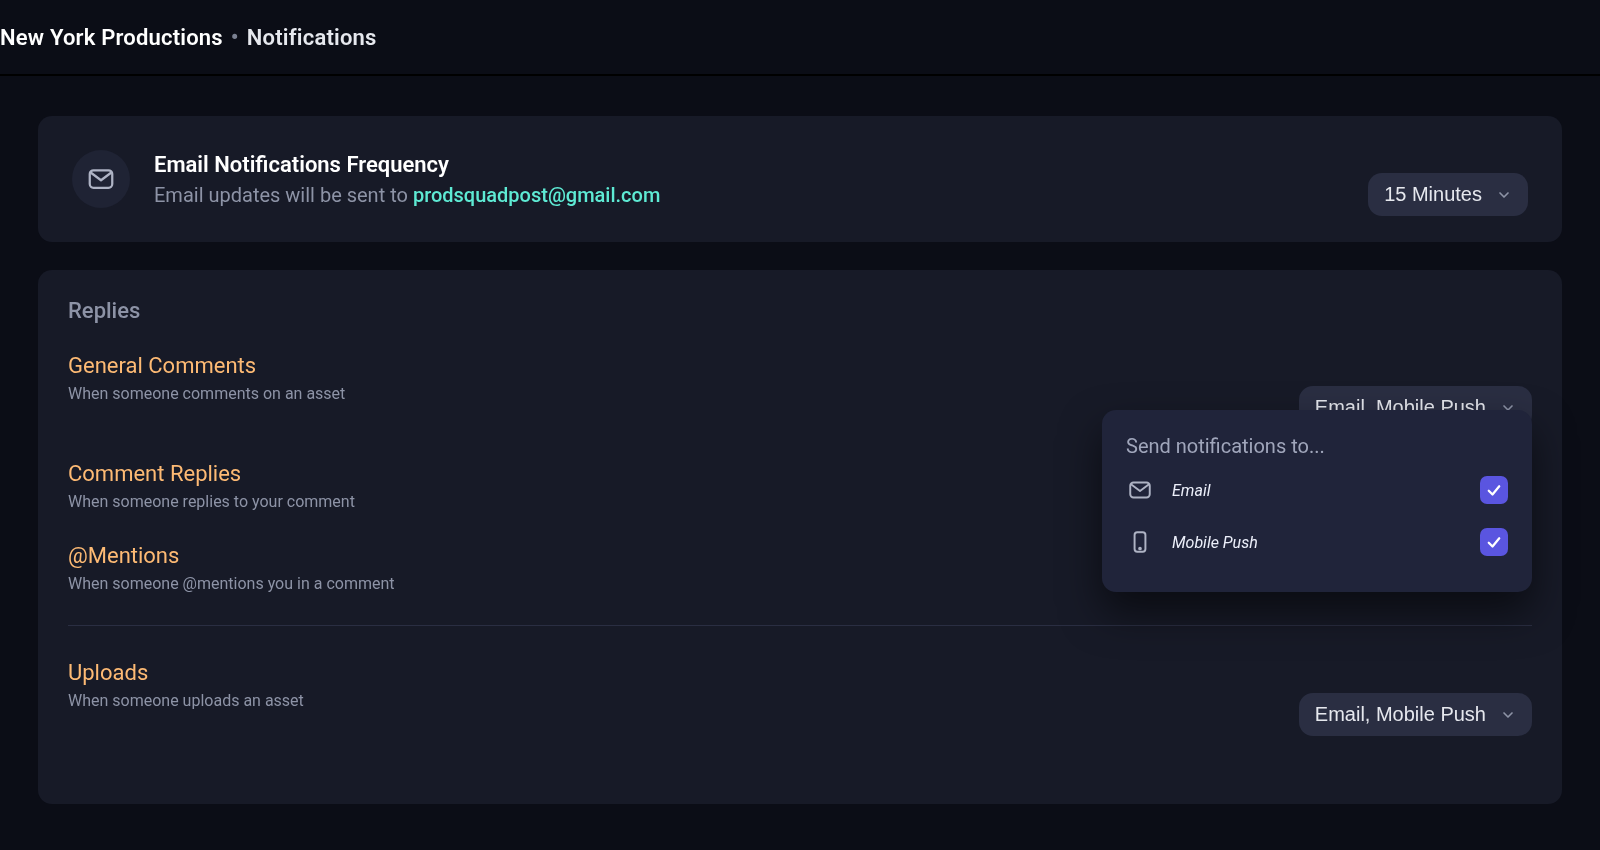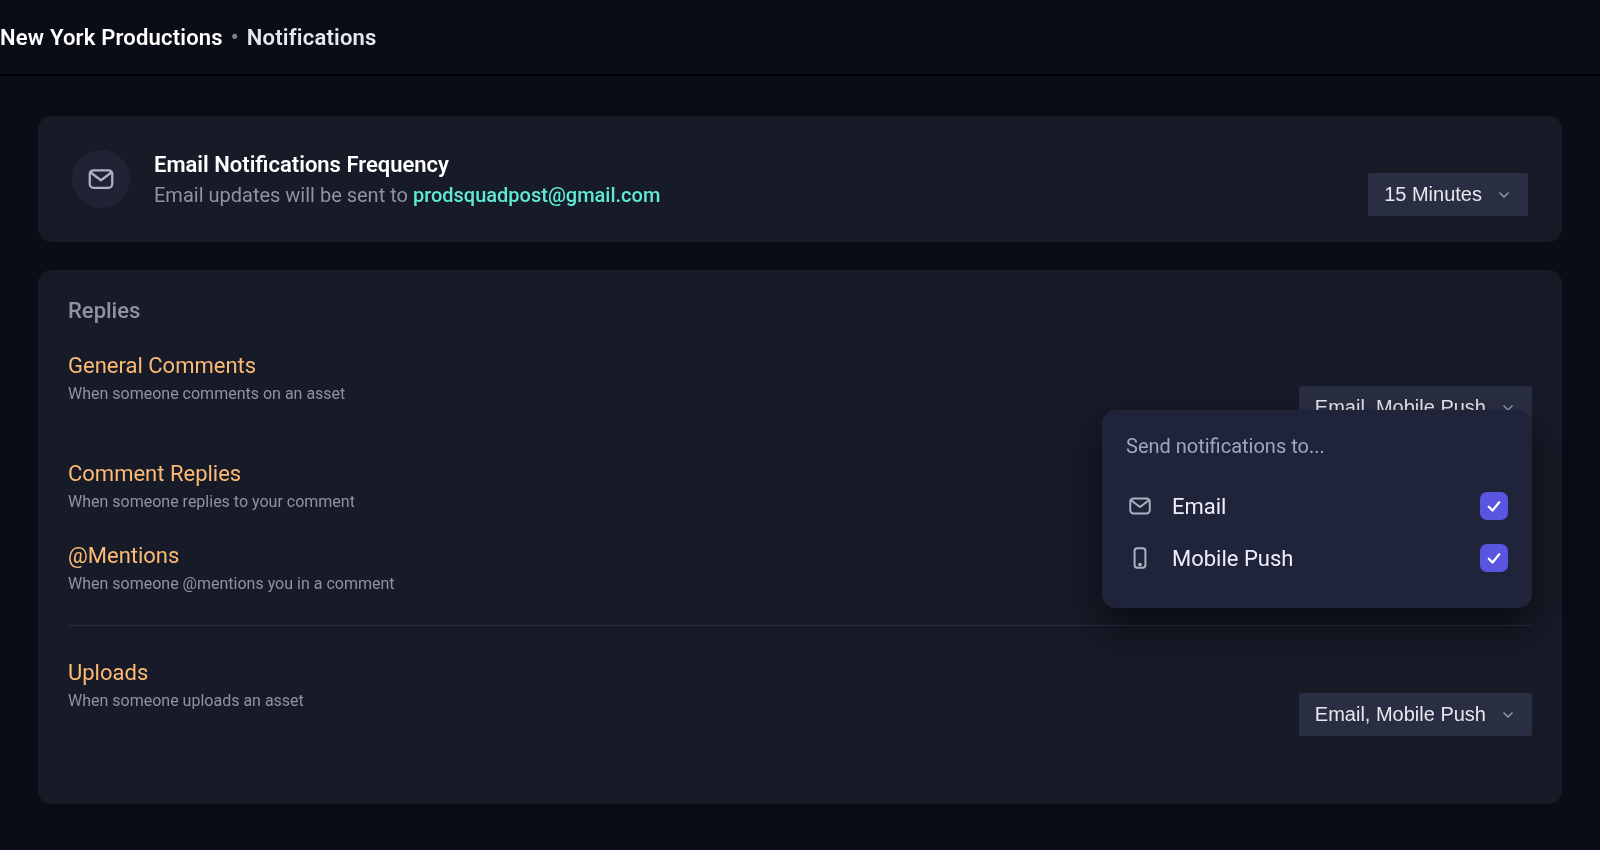--- a/index.html
+++ b/index.html
@@ -51,21 +51,21 @@
   .icon-circle svg { width: 30px; height: 30px; stroke: #aeb3c4; }
   .freq-text { flex: 1 1 auto; }
   .freq-title { font-size: 22px; font-weight: 600; color: #ffffff; margin-bottom: 6px; }
   .freq-sub { font-size: 20px; color: #8d93a6; }
   .freq-sub .email { color: #5eead4; font-weight: 500; }
   .select-btn {
     background: #2a2e42;
     color: #e6e8ee;
     font-size: 20px;
     font-weight: 500;
-    border-radius: 2px;
+    border-radius: 14px;
     padding: 10px 16px;
     display: inline-flex;
     align-items: center;
     gap: 14px;
     cursor: pointer;
     border: none;
     white-space: nowrap;
     margin-top: 31px;
   }
   .select-btn .chev { width: 16px; height: 16px; stroke: #8d93a6; }
@@ -99,31 +99,31 @@
     width: 430px;
     background: #20243a;
     border-radius: 14px;
     box-shadow: 0 20px 40px rgba(0,0,0,0.55);
     padding: 24px 24px 24px 24px;
     z-index: 10;
   }
   .pop-title {
     font-size: 20px;
     color: #a0a6bb;
-    margin-bottom: 22px;
+    margin-bottom: 6px;
   }
   .pop-row {
     display: flex;
     align-items: center;
     gap: 18px;
     padding: 12px 0;
   }
   .pop-row .pop-icon { width: 28px; height: 28px; display:flex; align-items:center; justify-content:center; }
   .pop-row .pop-icon svg { width: 26px; height: 26px; stroke: #aeb3c4; }
-  .pop-label { flex: 1 1 auto; font-size: 22px; color: #eceffa; }
+  .pop-label { flex: 1 1 auto; font-size: 16px; color: #eceffa; font-style: italic; }
   .checkbox {
     width: 28px; height: 28px;
     border-radius: 7px;
     background: #5a55e0;
     display: flex; align-items: center; justify-content: center;
     cursor: pointer;
   }
   .checkbox svg { width: 18px; height: 18px; stroke: #ffffff; stroke-width: 3; }
 </style>
 </head>

